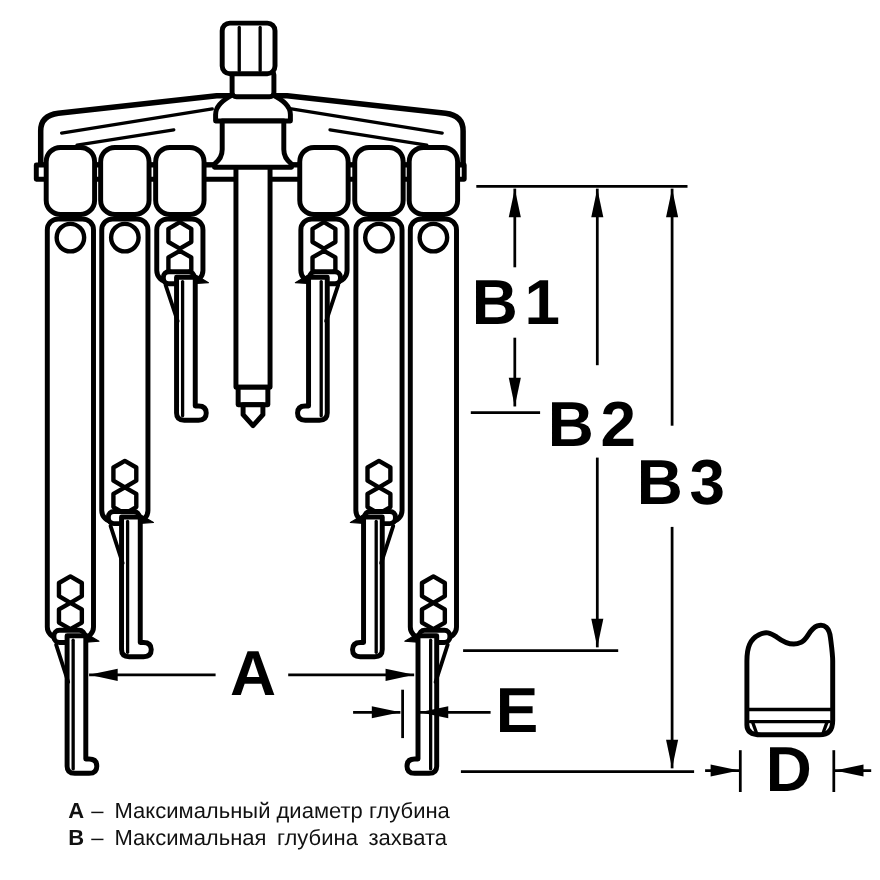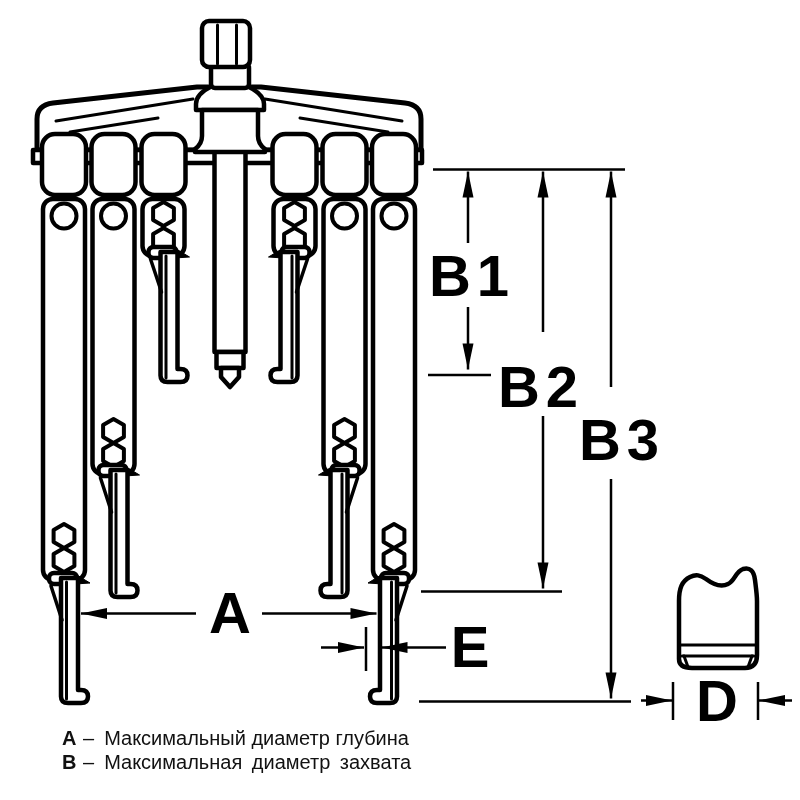--- a/index.html
+++ b/index.html
@@ -156,16 +156,16 @@
 
 <div class="legend">
   <div class="legend-row">
     <span class="legend-key">A</span>
     <span class="legend-sep">–</span>
     <span class="legend-text">Максимальный диаметр глубина</span>
   </div>
   <div class="legend-row spread">
     <span class="legend-key">B</span>
     <span class="legend-sep">–</span>
-    <span class="legend-text">Максимальная диаметр захвата</span>
+    <span class="legend-text">Максимальная глубина захвата</span>
   </div>
 </div>
 </div>
 
 </body></html>

